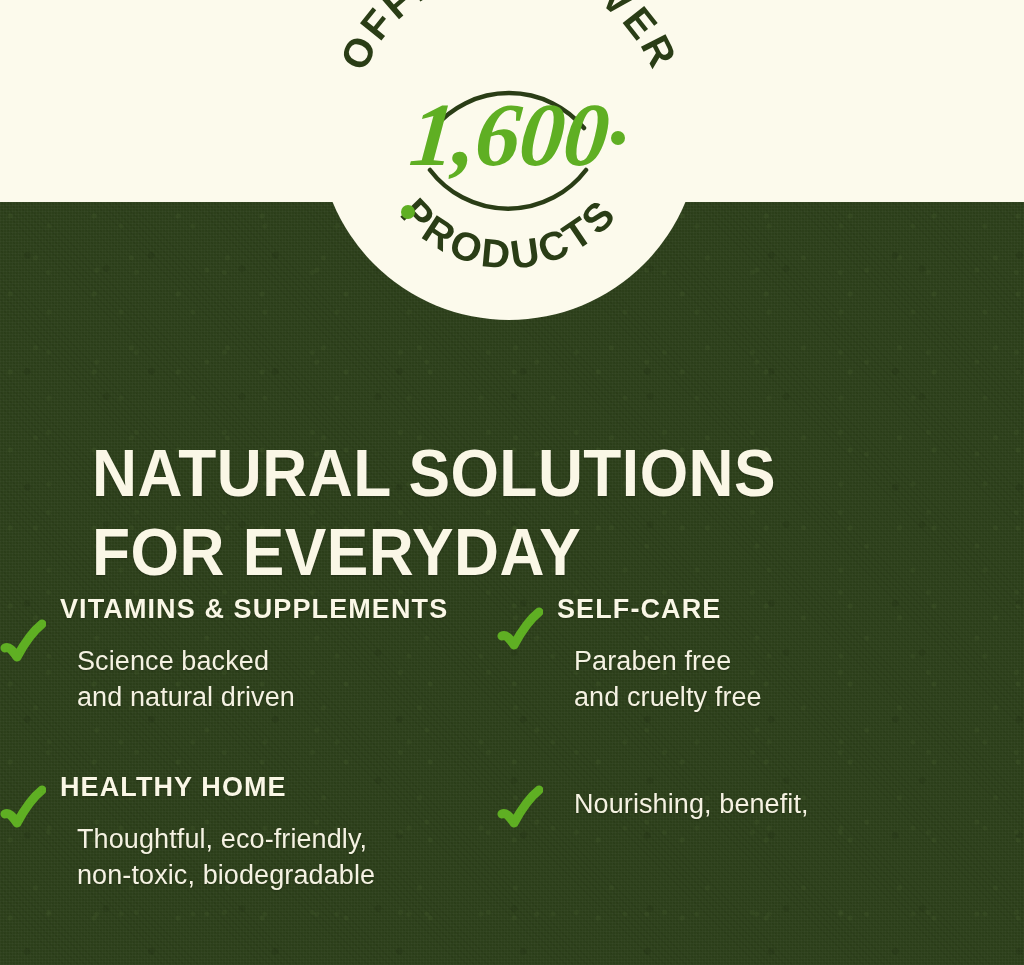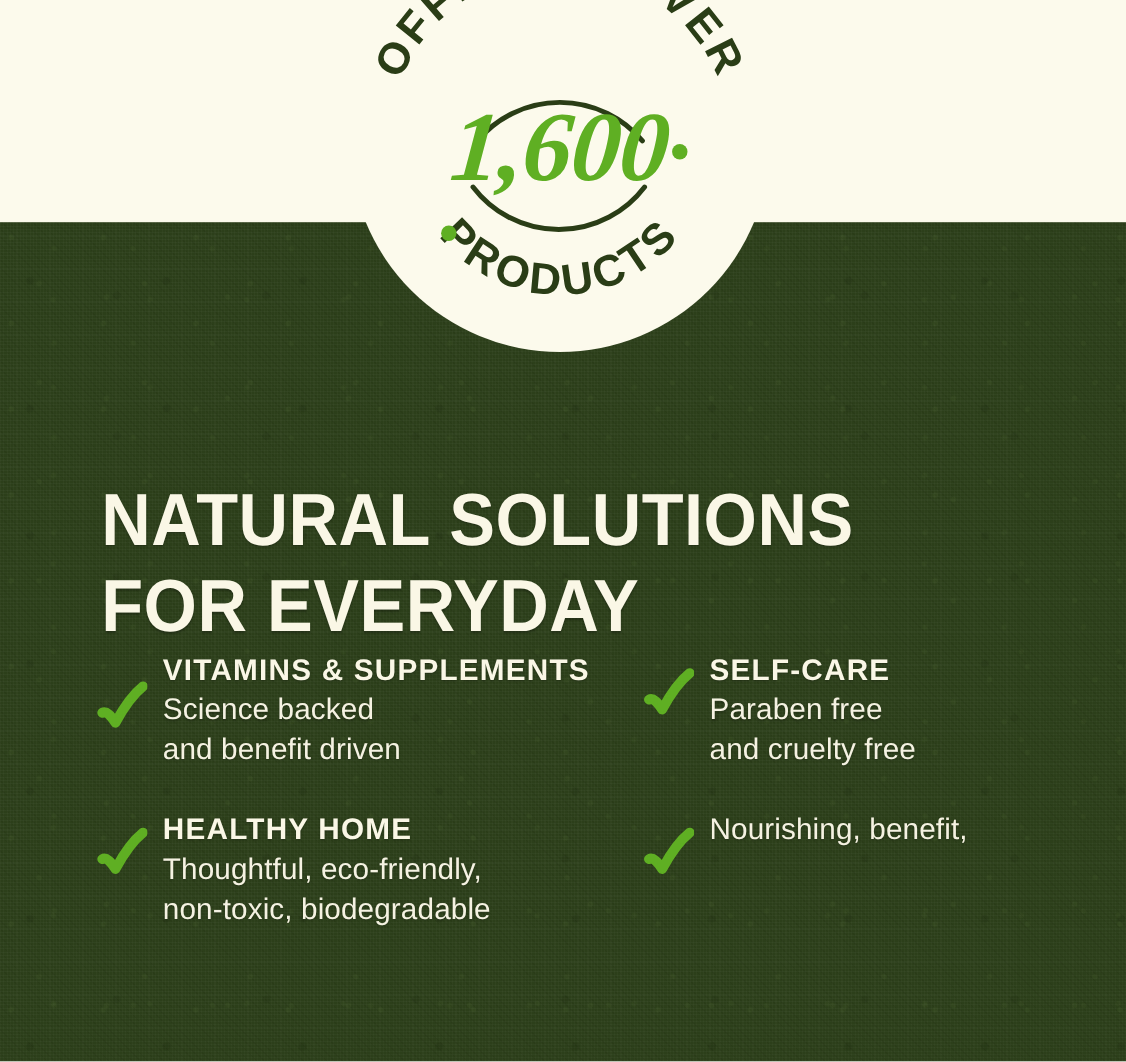--- a/index.html
+++ b/index.html
@@ -150,21 +150,20 @@
   .features {
     position: absolute;
     left: 0;
     top: 592px;
     width: 1024px;
     z-index: 5;
     display: grid;
     grid-template-columns: 460px 464px;
     column-gap: 12px;
     row-gap: 44px;
-    padding-left: 88px;
     gap: 37px;
   }
   .feature {
     display: flex;
     align-items: flex-start;
     gap: 14px;
   }
   .feature-check {
     flex: 0 0 auto;
     width: 46px;
@@ -191,21 +190,21 @@
     margin: 0 0 1px 0;
     text-shadow: 0 1px 2px rgba(0,0,0,.25);
   }
   .feature-desc {
     color: #F5F2E2;
     font-family: "Liberation Sans", sans-serif;
     font-weight: 400;
     font-size: 27px;
     line-height: 1.33;
     letter-spacing: .1px;
-    margin: 0;
+    margin: 17px;
     text-shadow: 0 1px 2px rgba(0,0,0,.22);
   }
   .feature-desc .ln { display: block; white-space: nowrap; }
 </style>
 </head>
 <body>
 
 <div class="poster">
 
   <div class="band-cream"></div>
@@ -251,21 +250,21 @@
           <path class="check-path" d="M 5 30 C 9 28 13 33 17 39 C 24 26 32 14 42 6"></path>
         </svg>
       </span>
       <div class="feature-body">
         <p class="feature-title">
           <span class="ln">VITAMINS &amp;</span>
           <span class="ln">SUPPLEMENTS</span>
         </p>
         <p class="feature-desc">
           <span class="ln">Science backed</span>
-          <span class="ln">and benefit driven</span>
+          <span class="ln">and natural driven</span>
         </p>
       </div>
     </div>
 
     <div class="feature tight">
       <span class="feature-check">
         <svg viewBox="0 0 46 52" xmlns="http://www.w3.org/2000/svg" aria-hidden="true">
           <path class="check-path" d="M 5 30 C 9 28 13 33 17 39 C 24 26 32 14 42 6"></path>
         </svg>
       </span>

